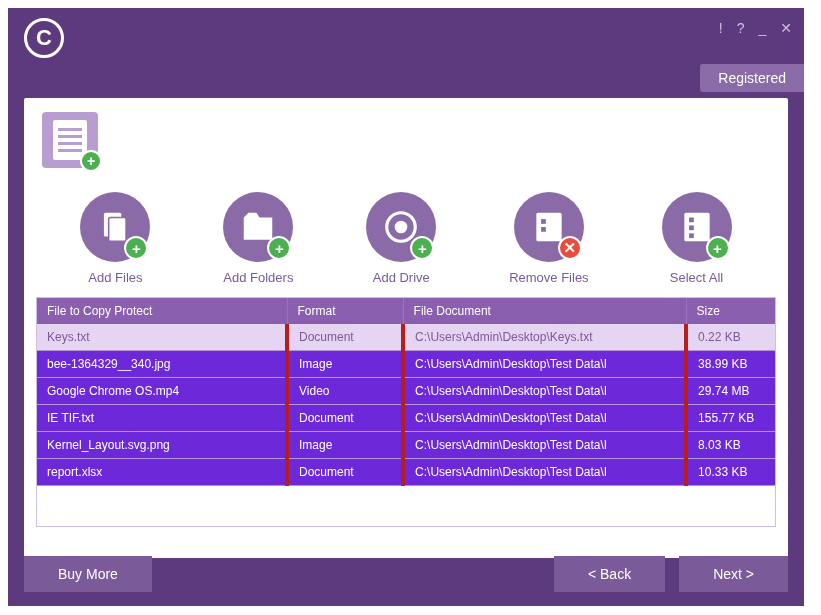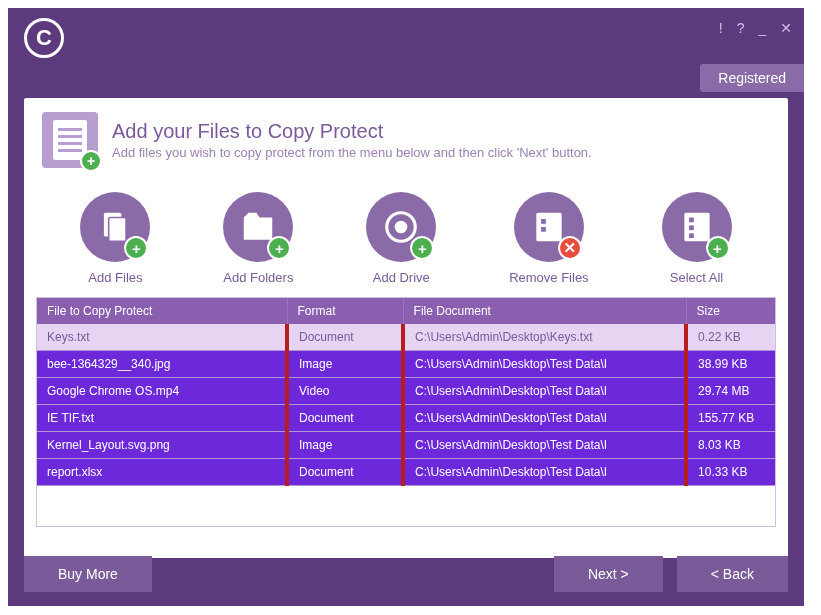--- a/index.html
+++ b/index.html
@@ -60,24 +60,20 @@
       <span>✕</span>
     </div>
   </div>
   <div class="registered">Registered</div>
 
   <div class="content">
     <div class="header-strip">
       <div class="header-icon">
         <div class="doc-lines"></div>
         <div class="plus-badge">+</div>
-      </div>
-      <div class="header-text">
-        <h2>Add your Files to Copy Protect</h2>
-        <p>Add files you wish to copy protect from the menu below and then click 'Next' button.</p>
       </div>
     </div>
 
     <div class="actions">
       <div class="action">
         <div class="action-circle">
             <svg viewBox="0 0 24 24" fill="#fff">
               <rect x="5" y="3" width="11" height="15" rx="1" fill="#fff"></rect>
               <rect x="8" y="6" width="11" height="15" rx="1" fill="#fff" stroke="#8b6aa8"></rect>
             </svg>
@@ -177,17 +173,17 @@
               <td class="col-size">10.33 KB</td>
             </tr>
           </tbody>
       </table>
     </div>
   </div>
 
   <div class="footer">
     <button class="btn">Buy More</button>
     <div class="footer-right">
+      <button class="btn">&lt; Back</button>
       <button class="btn">Next &gt;</button>
-      <button class="btn">&lt; Back</button>
     </div>
   </div>
 </div>
 
 </body></html>

